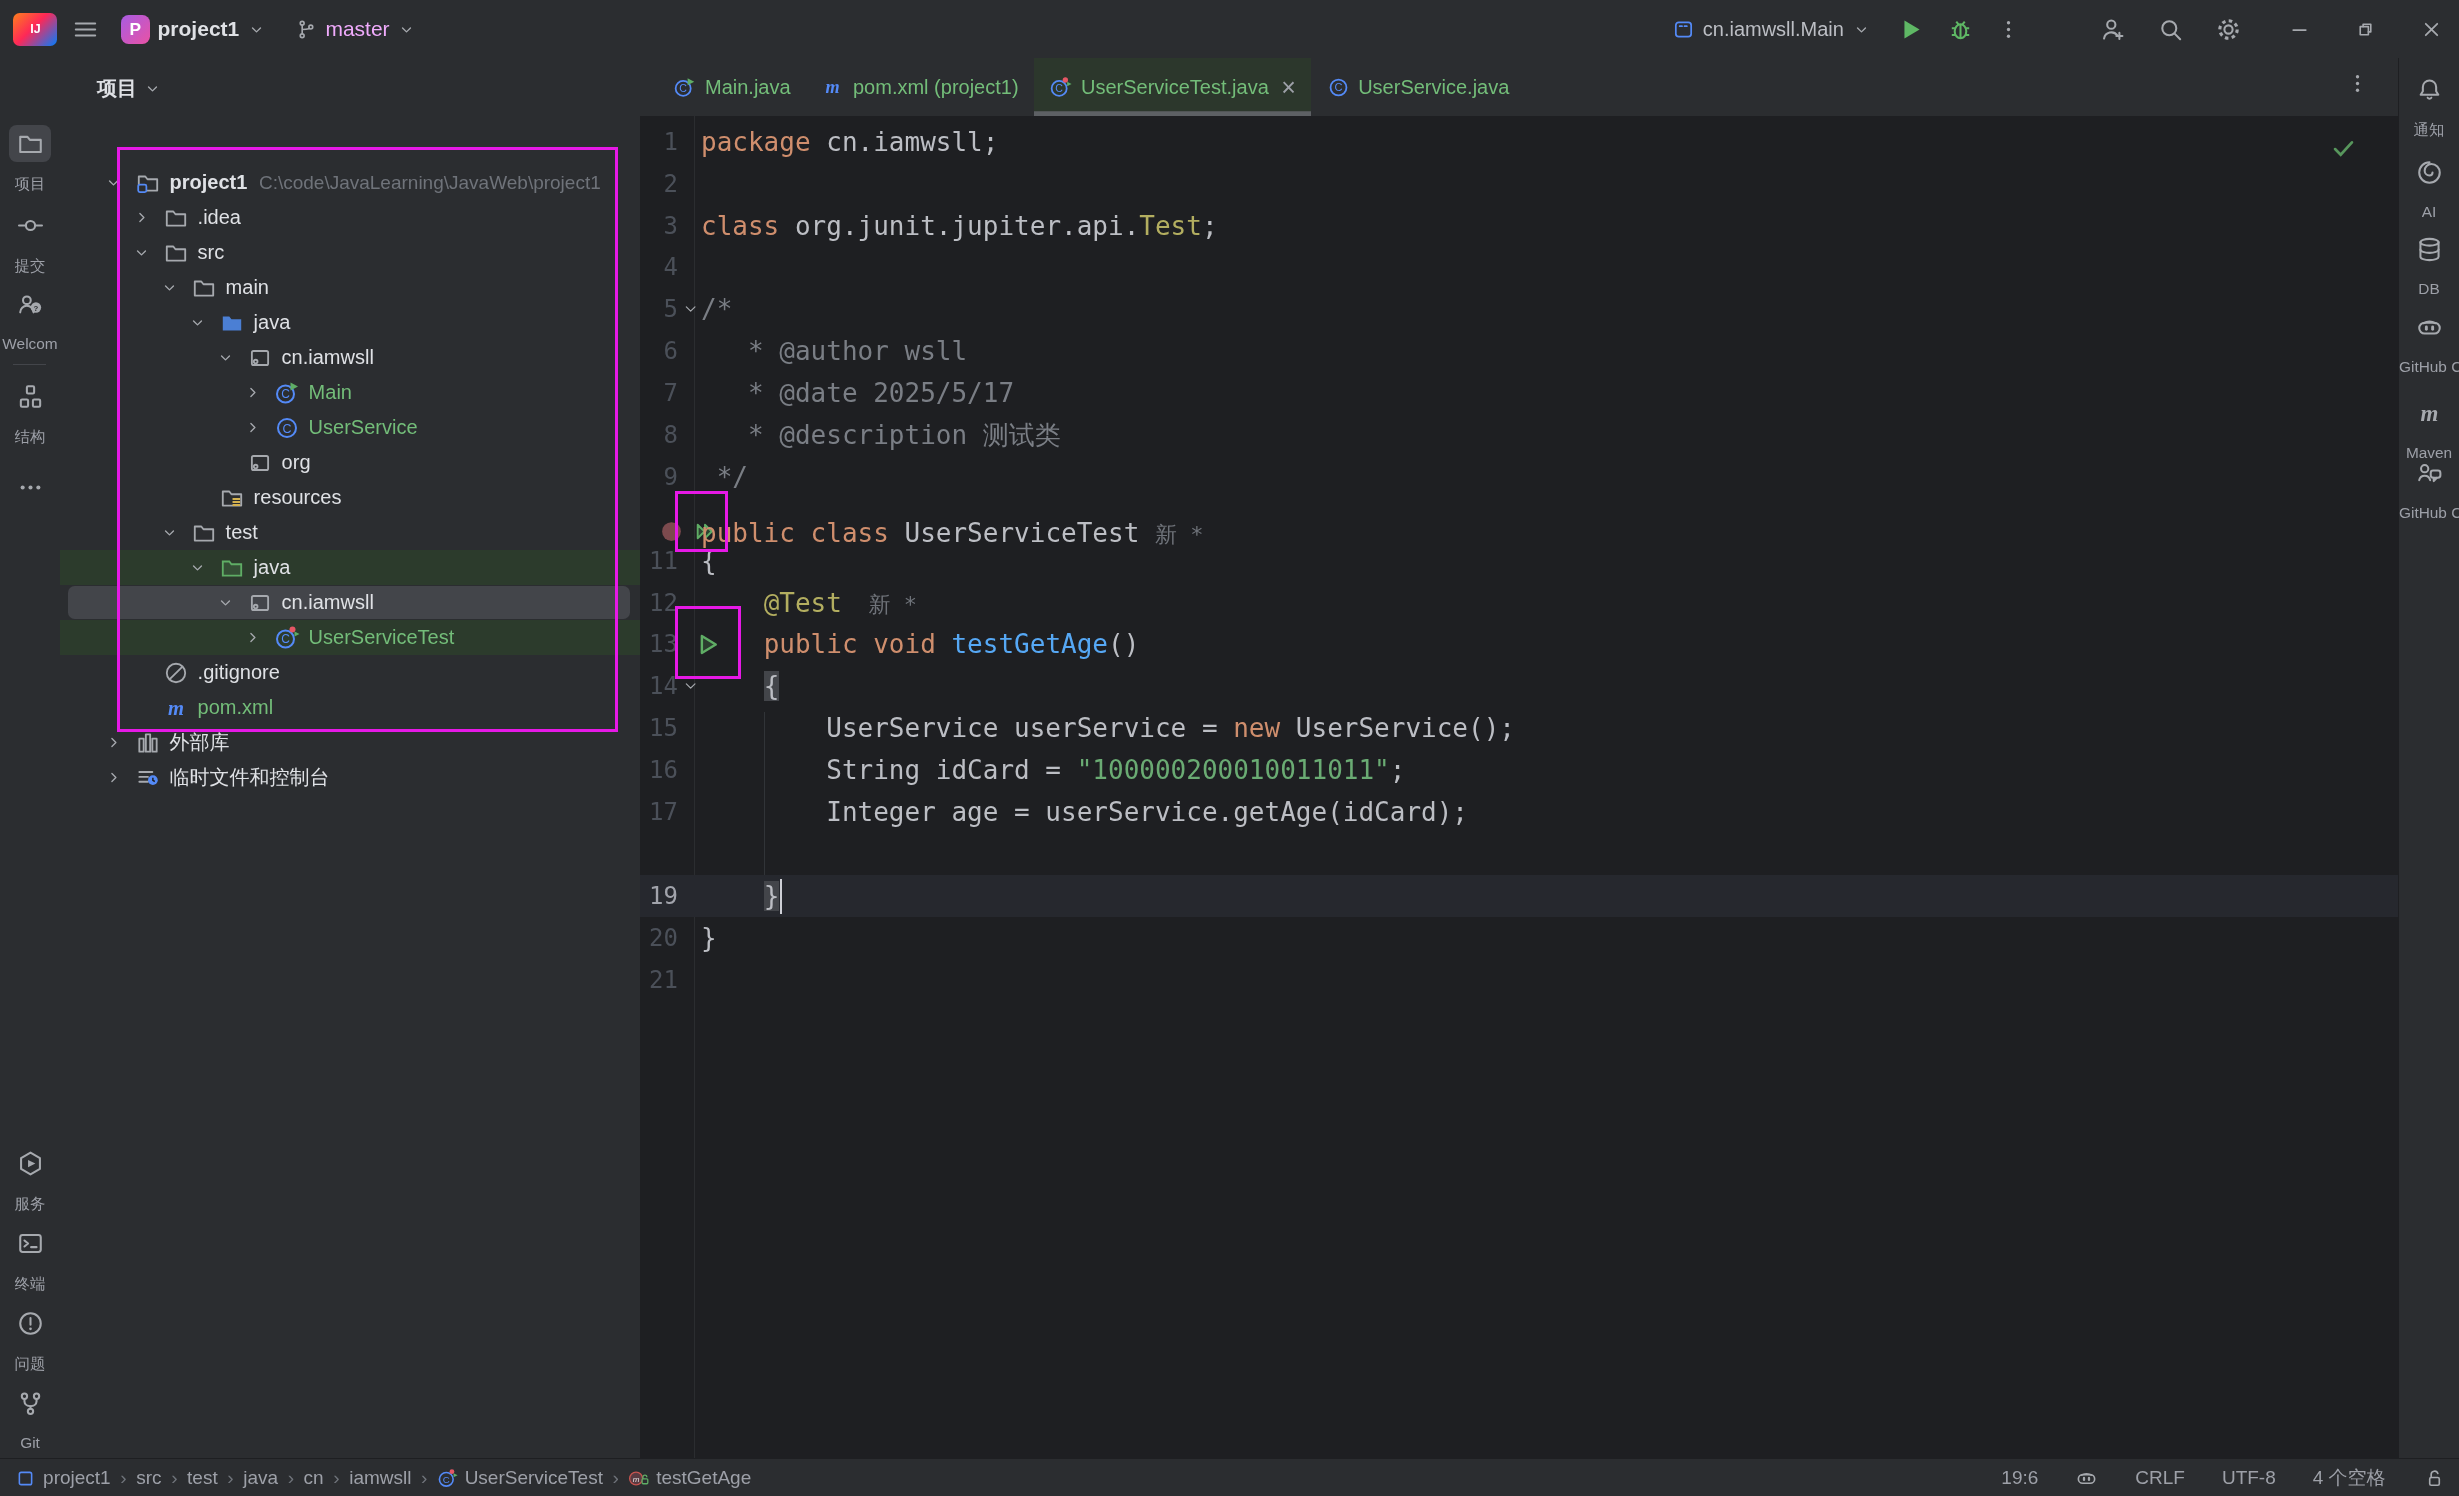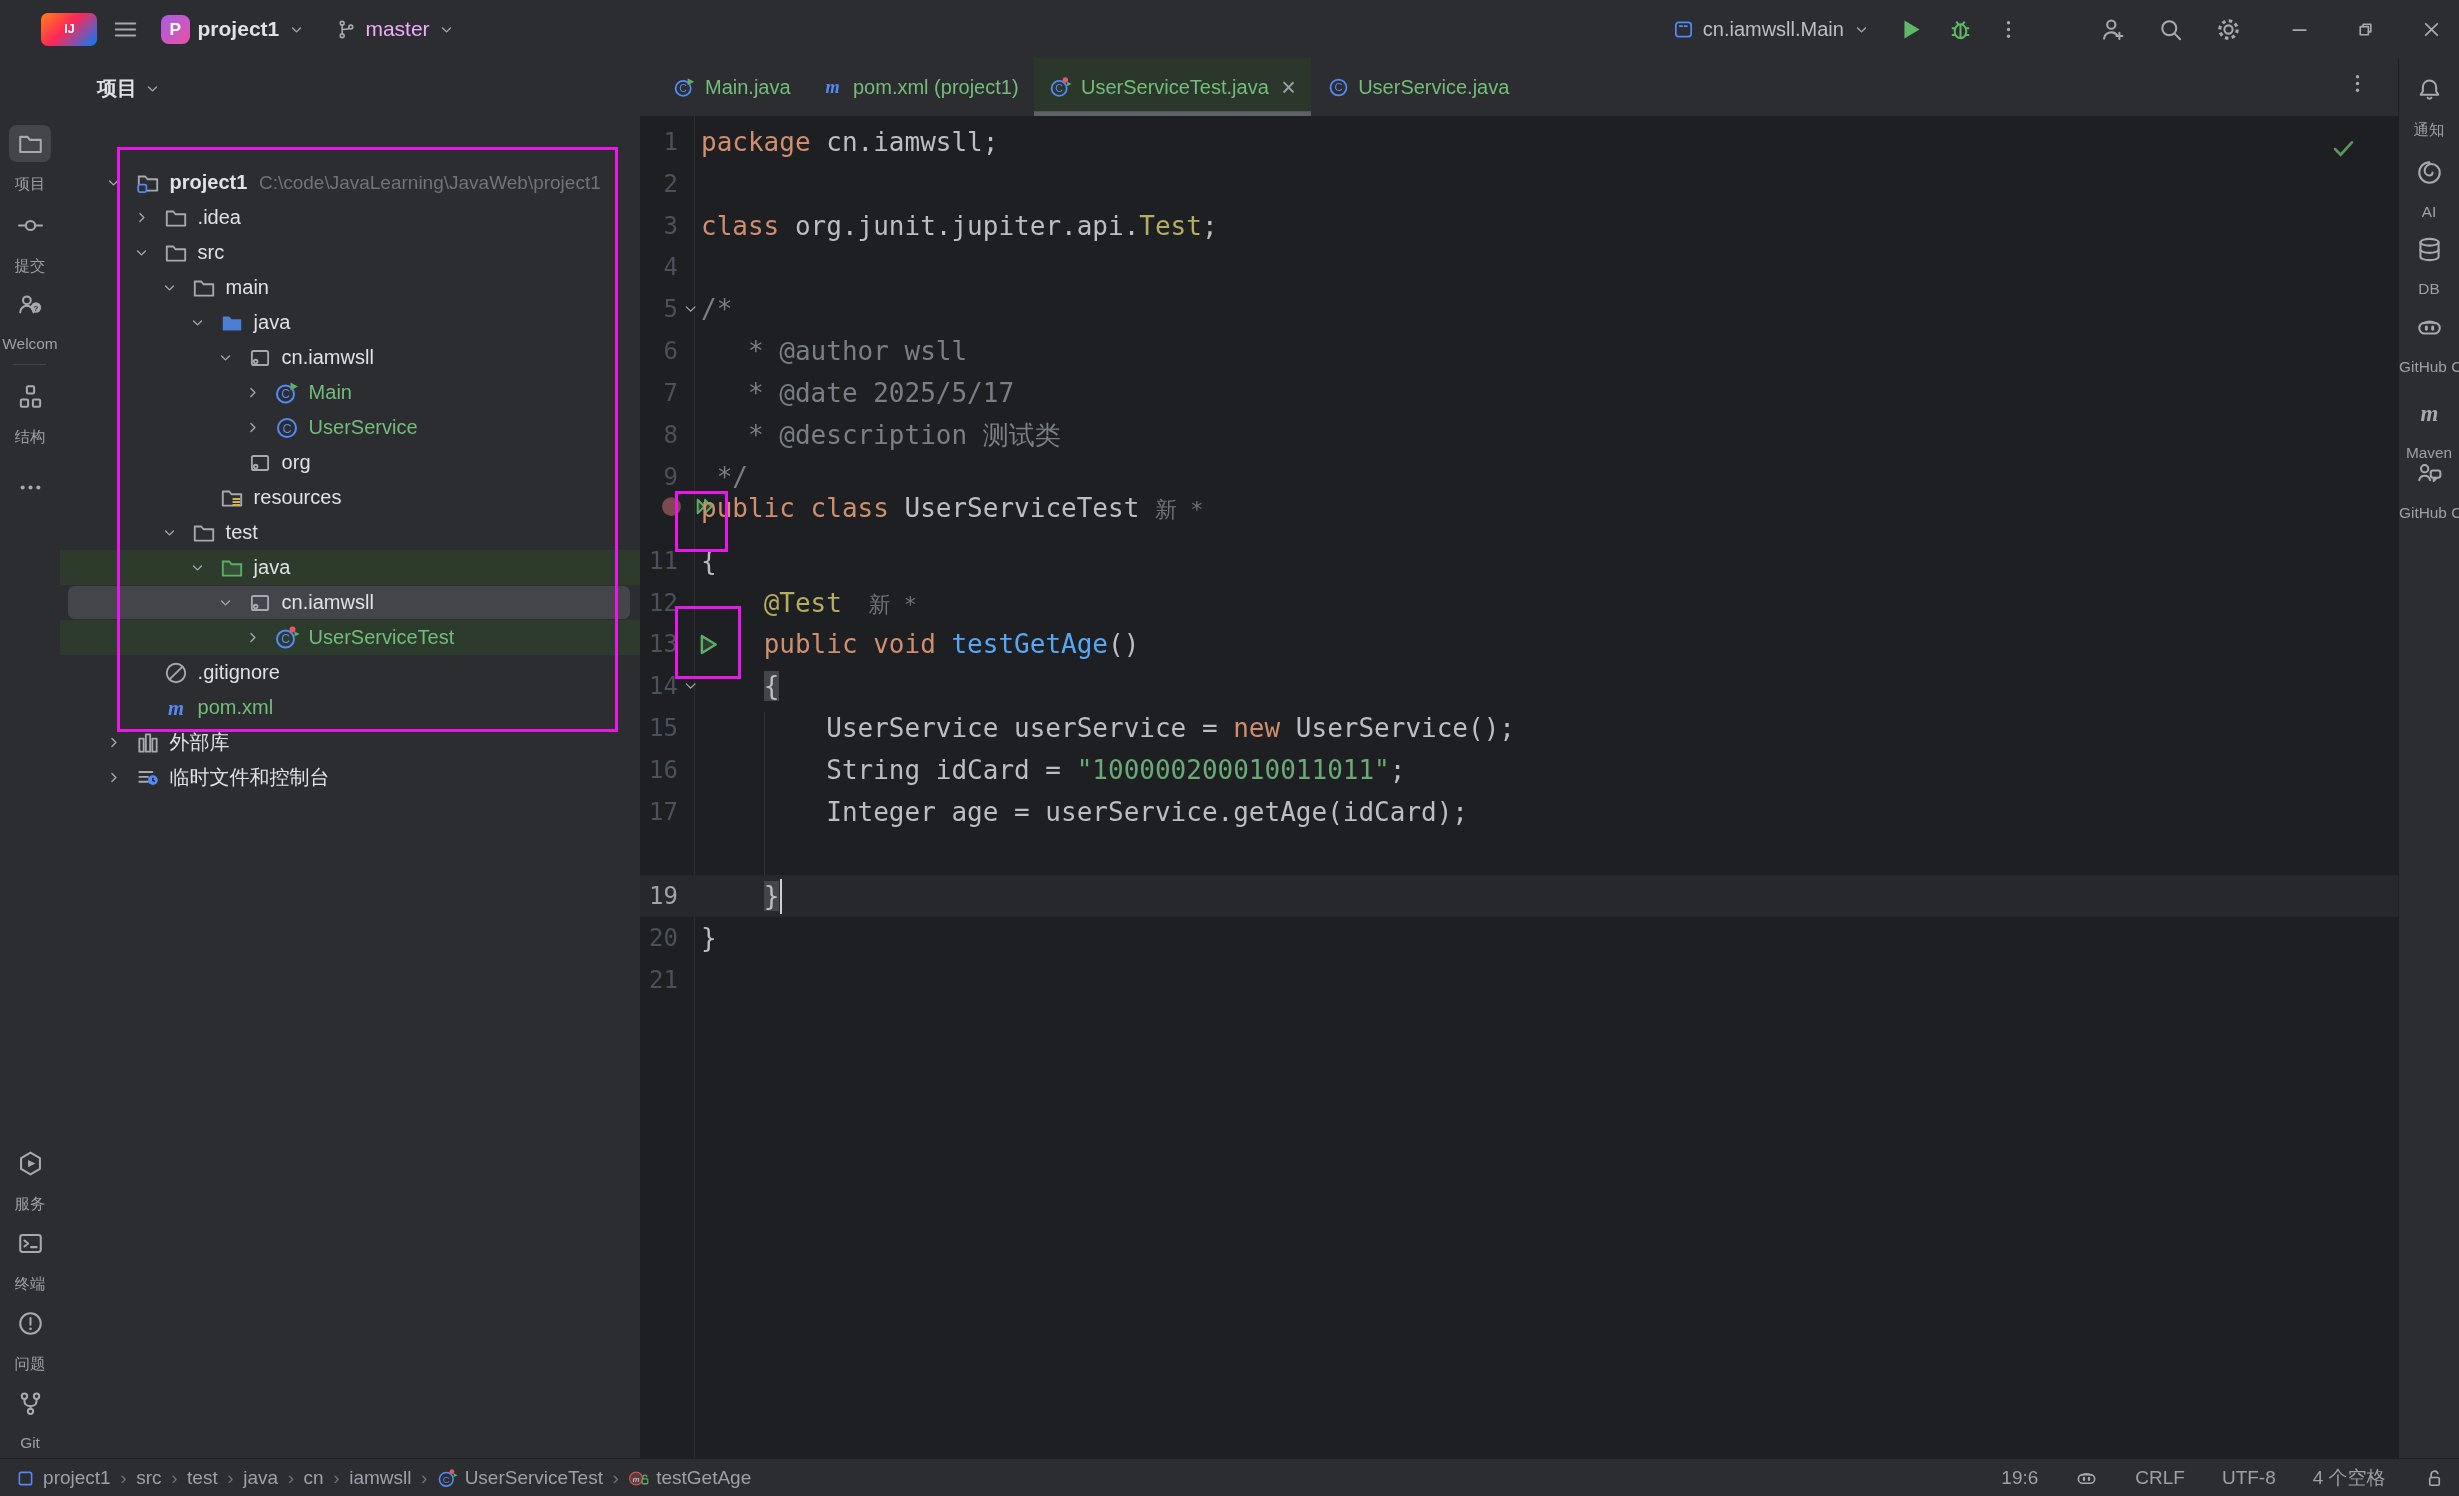--- a/index.html
+++ b/index.html
@@ -1,19 +1,19 @@
 <!DOCTYPE html>
 <html><head>
 <meta charset="utf-8">
 <style>
   html,body{margin:0;padding:0;background:#111;}
   #app{position:relative;width:2459px;height:1497px;background:#1e1f22;font-family:"Liberation Sans",sans-serif;overflow:hidden;color:#dfe1e5;}
   .titlebar{position:absolute;left:0;top:0;width:2459px;height:58px;background:#2b2d30;border-bottom:1px solid #1e1f22;display:flex;align-items:center;}
   .tb-left{display:flex;align-items:center;gap:13.4px;padding-left:13.4px;}
-  .logo{width:56px;height:33px;border-radius:6.7px;background:linear-gradient(135deg,#fc801d 0%,#fe2857 45%,#007eff 100%);display:flex;align-items:center;justify-content:center;font-size:12.5px;font-weight:bold;color:#fff;margin-left:28px;}
+  .logo{width:44px;height:33px;border-radius:6.7px;background:linear-gradient(135deg,#fc801d 0%,#fe2857 45%,#007eff 100%);display:flex;align-items:center;justify-content:center;font-size:12.5px;font-weight:bold;color:#fff;}
   .iconbtn{display:flex;align-items:center;justify-content:center;border-radius:5.8px;cursor:default;}
   .widget{display:flex;align-items:center;gap:7.7px;padding:4.8px 7.7px;border-radius:5.8px;font-size:21px;}
   .avatar{width:29px;height:29px;border-radius:7.7px;background:linear-gradient(135deg,#a85ce3,#e952a4);color:#fff;font-weight:bold;font-size:17.3px;display:flex;align-items:center;justify-content:center;}
   .tb-right{position:absolute;right:0;top:0;height:58px;display:flex;align-items:center;}
   .runcfg{display:flex;align-items:center;gap:7.7px;font-size:20px;color:#bcbec4;margin-right:25px;}
   .stripe{position:absolute;top:58px;bottom:38px;width:60px;background:#2b2d30;}
   .stripe.left{left:0;border-right:1px solid #1e1f22;}
   .stripe.right{right:0;border-left:1px solid #1e1f22;}
   .stripe-item{position:absolute;left:0;width:60px;display:flex;flex-direction:column;align-items:center;gap:12px;}
   .stripe-item .lbl{font-size:15.4px;color:#9da0a8;white-space:nowrap;overflow:hidden;max-width:60px;}
@@ -624,21 +624,21 @@
         <div class="cl" style="position: absolute; left: 0px; right: 0px; top: 47px;"><span class="num">2</span><span class="ctext"></span></div>
         <div class="cl" style="position: absolute; left: 0px; right: 0px; top: 89px;"><span class="num">3</span><span class="ctext"><span class="tk-k">class</span><span class="tk-d"> org.junit.jupiter.api.</span><span class="tk-a">Test</span><span class="tk-d">;</span></span></div>
         <div class="cl" style="position: absolute; left: 0px; right: 0px; top: 130px;"><span class="num">4</span><span class="ctext"></span></div>
         <div class="cl" style="position: absolute; left: 0px; right: 0px; top: 172px;"><span class="num">5</span><span class="fold"><svg width="17.3" height="17.3" viewBox="0 0 24 24">
               <path stroke="#a6a9ae" stroke-width="1.7" fill="none" stroke-linecap="round" stroke-linejoin="round" d="M6 9.5l6 6 6-6"></path>
             </svg></span><span class="ctext"><span class="tk-c">/*</span></span></div>
         <div class="cl" style="position: absolute; left: 0px; right: 0px; top: 214px;"><span class="num">6</span><span class="ctext"><span class="tk-c">   * @author wsll</span></span></div>
         <div class="cl" style="position: absolute; left: 0px; right: 0px; top: 256px;"><span class="num">7</span><span class="ctext"><span class="tk-c">   * @date 2025/5/17</span></span></div>
         <div class="cl" style="position: absolute; left: 0px; right: 0px; top: 298px;"><span class="num">8</span><span class="ctext"><span class="tk-c">   * @description 测试类</span></span></div>
         <div class="cl" style="position: absolute; left: 0px; right: 0px; top: 340px;"><span class="num">9</span><span class="ctext"><span class="tk-c"> */</span></span></div>
-        <div class="cl" style="position: absolute; left: 0px; right: 0px; top: 371px; text-align: center;"><span class="gic" style="left: 19px;"><svg width="25" height="25" viewBox="0 0 24 24">
+        <div class="cl" style="position: absolute; left: 0px; right: 0px; top: 396px; text-align: center;"><span class="gic" style="left: 19px;"><svg width="25" height="25" viewBox="0 0 24 24">
               <circle cx="12" cy="12" r="9" fill="#7c4a4e"></circle>
             </svg></span><span class="gic" style="left: 53px;"><svg width="25" height="25" viewBox="0 0 24 24">
               <path d="M4.5 5.5L11 12l-6.5 6.5zM11.5 5.5L18 12l-6.5 6.5z" stroke="#5fad65" stroke-width="1.8" fill="rgba(95,173,101,0.25)" stroke-linejoin="round"></path>
             </svg></span><span class="ctext"><span class="tk-k">public class</span><span class="tk-d"> UserServiceTest </span><span class="tk-i">新 *</span></span></div>
         <div class="cl" style="position: absolute; left: 0px; right: 0px; top: 424px;"><span class="num">11</span><span class="ctext"><span class="tk-d">{</span></span></div>
         <div class="cl" style="position: absolute; left: 0px; right: 0px; top: 466px;"><span class="num">12</span><span class="ctext"><span class="tk-d">    </span><span class="tk-a">@Test</span><span class="tk-i">  新 *</span></span></div>
         <div class="cl" style="position: absolute; left: 0px; right: 0px; top: 507px;"><span class="num">13</span><span class="gic" style="left: 54px;"><svg width="29" height="29" viewBox="0 0 24 24">
               <path d="M6.5 5L18 12 6.5 19z" stroke="#5fad65" stroke-width="2" fill="rgba(95,173,101,0.2)" stroke-linejoin="round"></path>
             </svg></span><span class="ctext"><span class="tk-d">    </span><span class="tk-k">public void</span><span class="tk-d"> </span><span class="tk-m">testGetAge</span><span class="tk-d">()</span></span></div>
         <div class="cl" style="position: absolute; left: 0px; right: 0px; top: 549px;"><span class="num">14</span><span class="fold"><svg width="17.3" height="17.3" viewBox="0 0 24 24">

